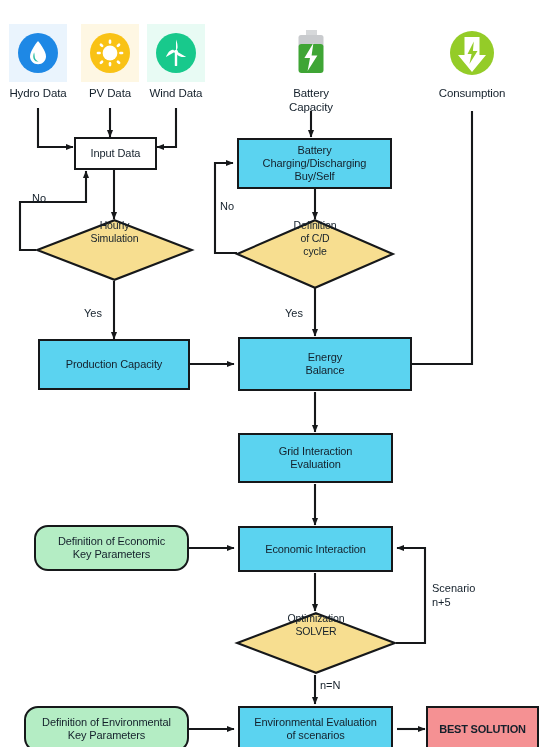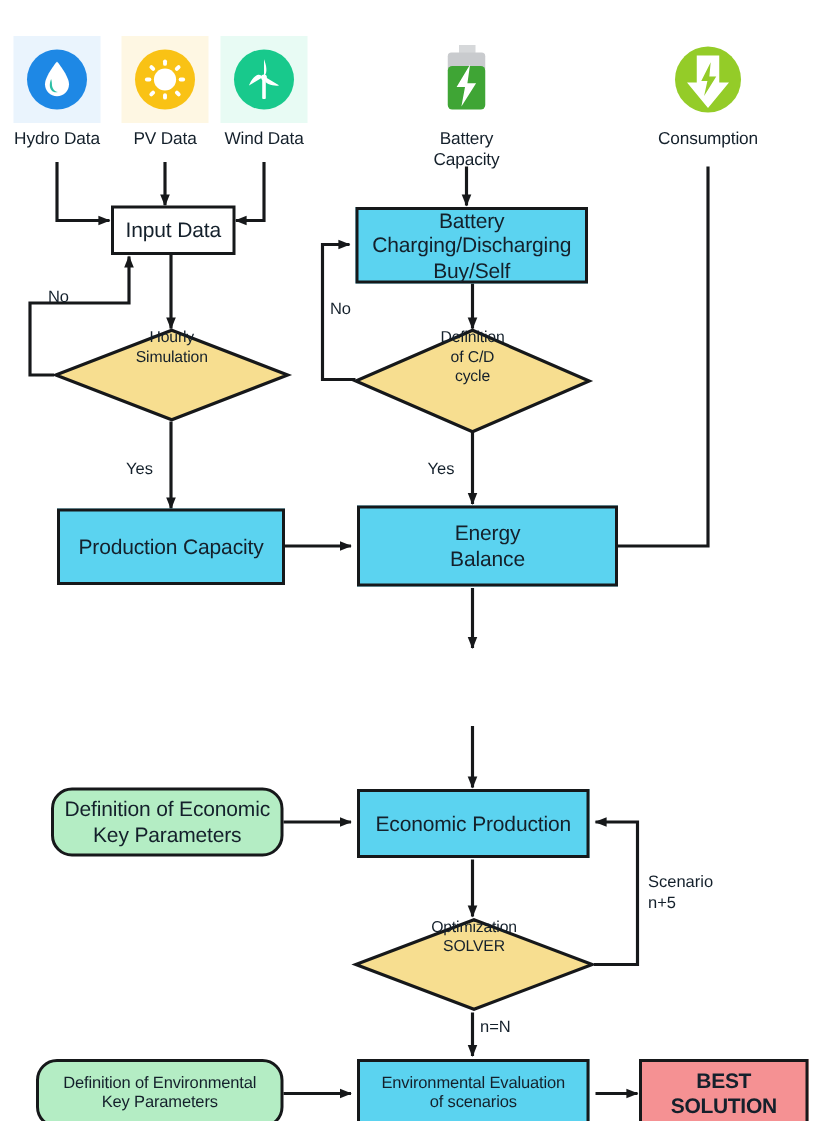--- a/index.html
+++ b/index.html
@@ -34,21 +34,21 @@
     display: flex;
     align-items: center;
     justify-content: center;
     text-align: center;
     color: #14202b;
     line-height: 1.18;
     white-space: pre-line;
   }
   .box {
     border: 2px solid #16181a;
-    font-size: 14px;
+    font-size: 11px;
     letter-spacing: -0.1px;
   }
   .box.cyan   { background: #5BD3F0; }
   .box.white  { background: #ffffff; }
   .box.green  { background: #B4EDC4; border-radius: 14px; }
   .box.red    { background: #F59193; }
   .box.red .lbl { font-weight: bold; letter-spacing: -0.2px; }
 
   .diamond-wrap {
     position: absolute;
@@ -260,28 +260,32 @@
     <div class="diamond-label">Definition
 of C/D
 cycle</div>
   </div>
 
   <div class="node box cyan" style="left:238px; top:321px; width:174px; height:54px;">
     <span class="lbl">Energy
 Balance</span>
   </div>
 
+  <div class="node box cyan" style="left:238px; top:417px; width:155px; height:50px;">
+    <span class="lbl">Grid Interaction
+Evaluation</span>
+  </div>
 
   <div class="node box green" style="left:34px; top:509px; width:155px; height:46px;">
     <span class="lbl">Definition of Economic
 Key Parameters</span>
   </div>
 
   <div class="node box cyan" style="left:238px; top:510px; width:155px; height:46px;">
-    <span class="lbl">Economic Production</span>
+    <span class="lbl">Economic Interaction</span>
   </div>
 
   <div class="diamond-wrap" style="left:236px; top:596px; width:160px; height:62px;">
     <svg width="160" height="62" viewBox="0 0 160 62">
       <polygon points="80,1.2 158.8,31 80,60.8 1.2,31" fill="#F7DE90" stroke="#16181A" stroke-width="2.1"></polygon>
     </svg>
     <div class="diamond-label">Optimization
 SOLVER</div>
   </div>
 

